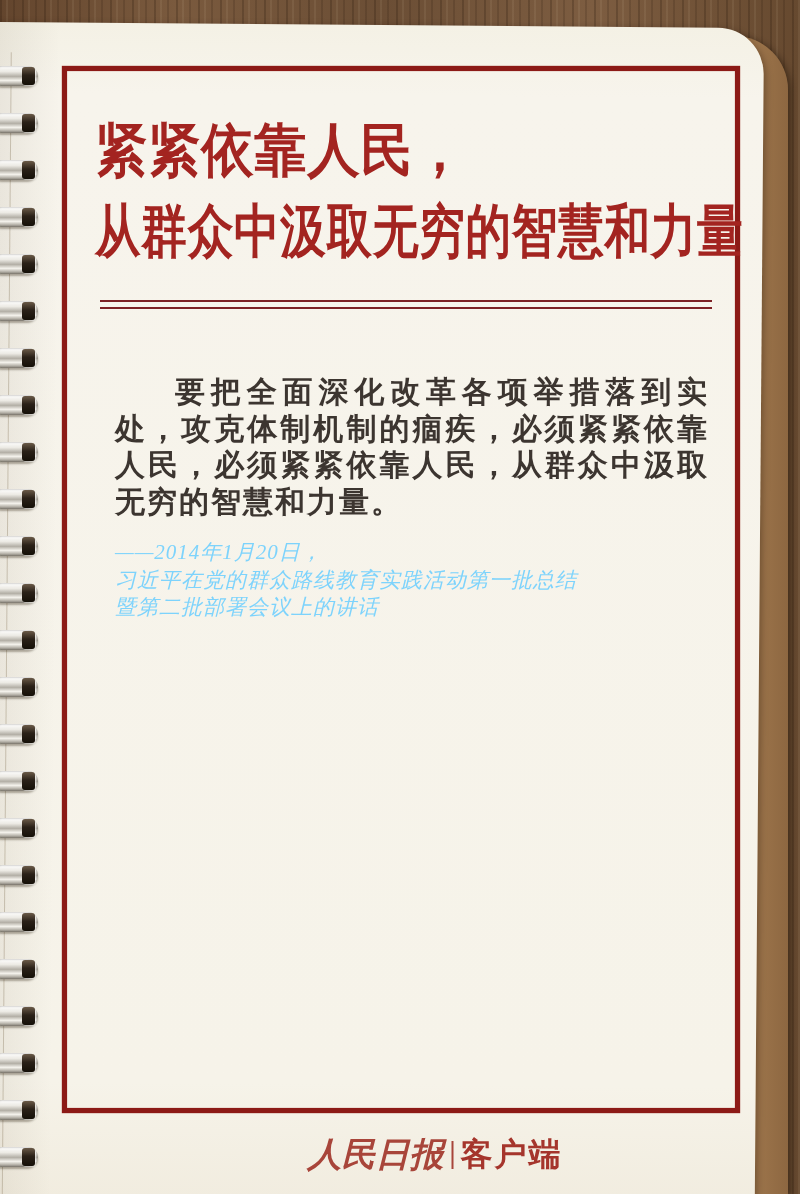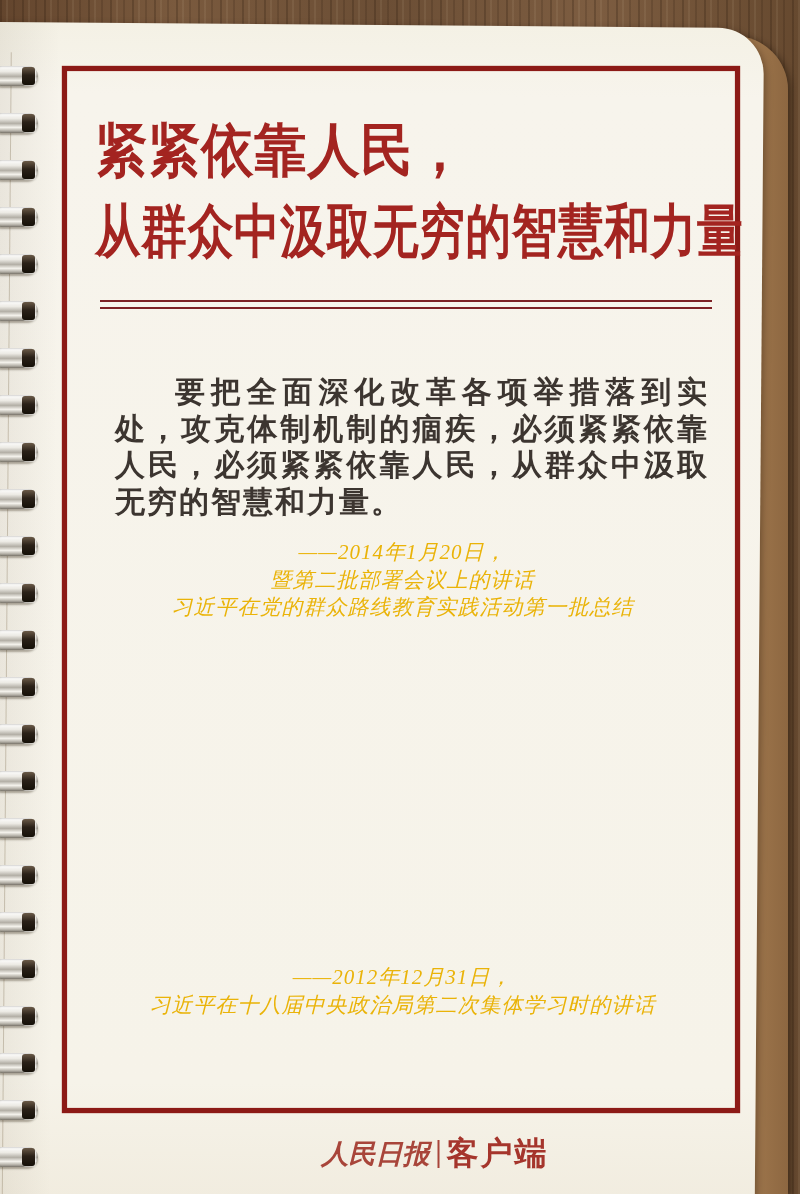--- a/index.html
+++ b/index.html
@@ -86,35 +86,35 @@
     position:absolute;left:115px;width:594px;
     font-size:30px;line-height:36.5px;font-weight:bold;color:#3c3530;
     text-align:justify;text-justify:inter-ideograph;text-indent:2em;
     letter-spacing:2px;
   }
   .q1{top:374px;}
   .q2{top:695px;}
 
   
   .attr{
-    position:absolute;left:115px;width:575px;text-align:center;
-    font-style:italic;color:#eab308;font-size:21px;line-height:27.5px;
+    position:absolute;left:115px;width:575px;text-align:left;
+    font-style:italic;color:#7dd3fc;font-size:21px;line-height:27.5px;
     letter-spacing:1px;font-weight:500;
   }
   .a1{top:539px;}
   .a2{top:964px;}
 
   
   .footer{
     position:absolute;left:435px;top:1132px;transform:translateX(-50%);
     display:flex;align-items:center;white-space:nowrap;
   }
   .brand-script{
     font-family:"Liberation Serif","DejaVu Serif",serif;font-style:italic;font-weight:bold;
-    font-size:27px;color:#a8453a;letter-spacing:0px;
+    font-size:34px;color:#a8453a;letter-spacing:0px;
   }
   .logo-bar{width:2px;height:28px;background:#a8453a;margin:0 7px 0 8px;}
   .brand-suffix{
     font-family:"Liberation Sans","DejaVu Sans",sans-serif;font-weight:bold;
     font-size:32px;color:#a5352c;letter-spacing:2px;
   }
 </style>
 </head>
 <body>
 
@@ -233,29 +233,25 @@
     <span class="t-line t1">紧紧依靠人民，</span>
     <span class="t-line t2">从群众中汲取无穷的智慧和力量</span>
   </div>
 
   <div class="title-divider"></div>
 
   <div class="quote q1">要把全面深化改革各项举措落到实处，攻克体制机制的痼疾，必须紧紧依靠人民，必须紧紧依靠人民，从群众中汲取无穷的智慧和力量。</div>
 
   <div class="attr a1">
     <div>——2014年1月20日，</div>
+    <div>习近平在党的群众路线教育实践活动第一批总结</div>
     <div>暨第二批部署会议上的讲话</div>
-    <div>习近平在党的群众路线教育实践活动第一批总结</div>
-  </div>
-
-
-  <div class="attr a2">
-    <div>——2012年12月31日，</div>
-    <div>习近平在十八届中央政治局第二次集体学习时的讲话</div>
-  </div>
+  </div>
+
+
 
   <div class="footer">
     <span class="brand-script">人民日报</span>
     <span class="logo-bar"></span>
     <span class="brand-suffix">客户端</span>
   </div>
 
 </div>
 
 </body></html>

